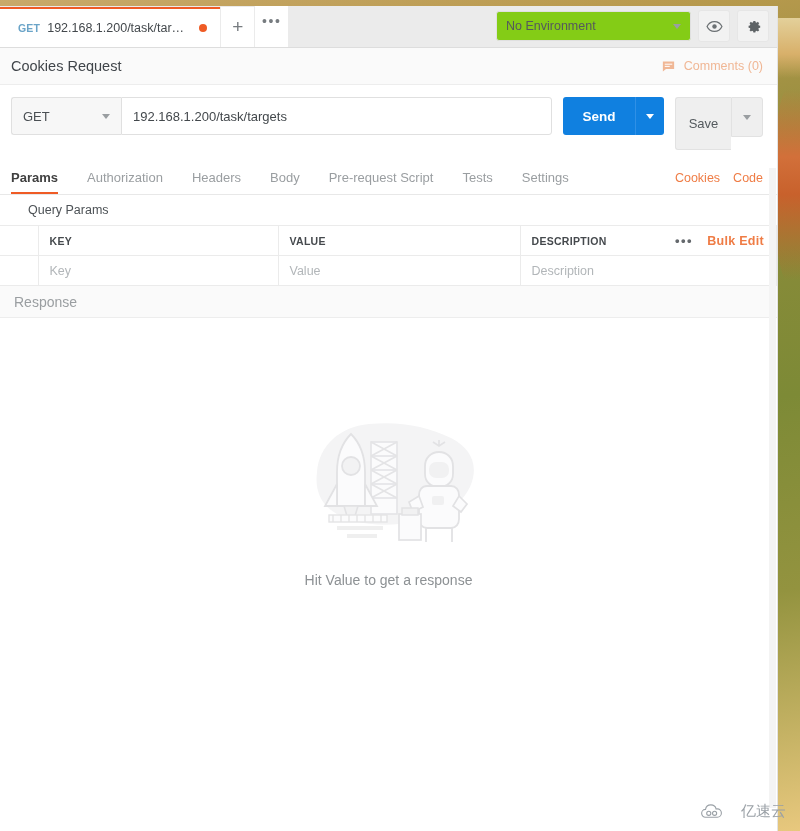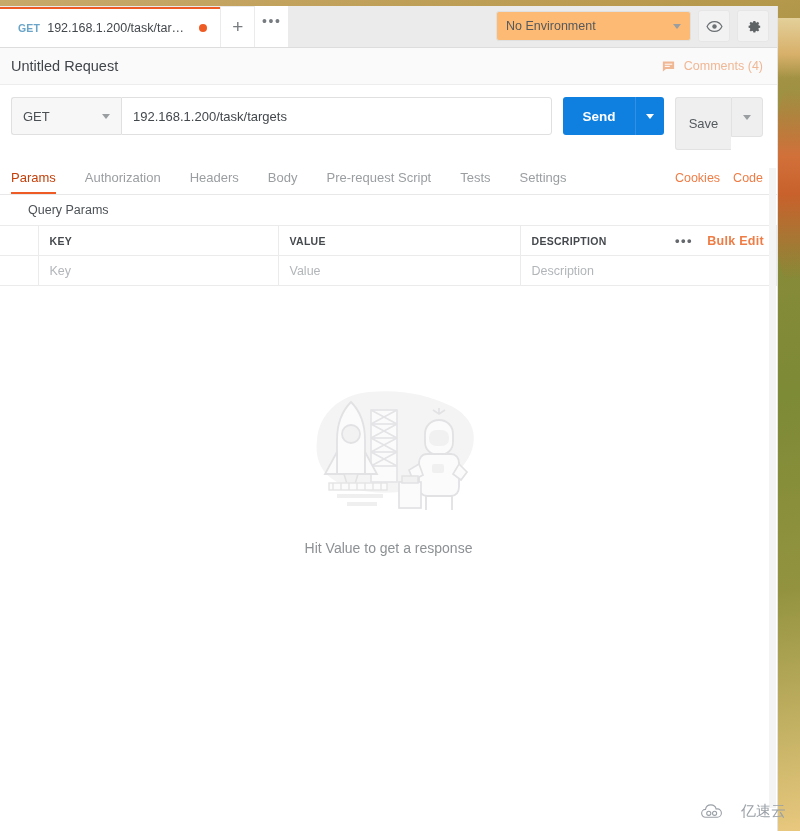--- a/index.html
+++ b/index.html
@@ -117,21 +117,21 @@
     position: absolute;
     right: 8px;
     top: 4px;
     display: flex;
     align-items: center;
     gap: 7px;
   }
   .env-select {
     width: 195px;
     height: 30px;
-    background: #fdba74;
+    background: #84cc16;
     border: 1px solid #e0e0e0;
     border-radius: 3px;
     display: flex;
     align-items: center;
     padding: 0 9px;
     box-sizing: border-box;
     color: #55595c;
     font-size: 12.5px;
     justify-content: space-between;
   }
@@ -282,22 +282,23 @@
     display: flex;
     align-items: center;
     color: #9a9ea1;
     font-size: 13px;
     margin-right: 29px;
     border-bottom: 2px solid transparent;
     box-sizing: border-box;
     white-space: nowrap;
   }
   .subtab.active {
-    color: #c2410c;
+    color: #404040;
     border-bottom-color: #ef5b25;
+    font-weight: bold;
   }
   .subtabs-right {
     margin-left: auto;
     display: flex;
     align-items: center;
     gap: 13px;
   }
   .linkish {
     color: #ef7c45;
     font-size: 12.5px;
@@ -447,28 +448,28 @@
       <div class="icon-btn">
         <svg width="17" height="17" viewBox="0 0 24 24">
           <path fill="#5e6366" d="M12 8.4a3.6 3.6 0 1 0 0 7.2 3.6 3.6 0 0 0 0-7.2zm0 5.6a2 2 0 1 1 0-4 2 2 0 0 1 0 4z"></path>
           <path fill="#5e6366" d="M21 13.4l-1.9-.3a7.3 7.3 0 0 0-.6-1.5l1.2-1.5-1.9-1.9-1.5 1.2a7.3 7.3 0 0 0-1.5-.6L14.5 7h-2.7l-.3 1.8c-.5.15-1 .35-1.5.6L8.5 8.2 6.6 10.1l1.2 1.5c-.25.5-.45 1-.6 1.5L5.4 13.4v2.7l1.8.3c.15.5.35 1 .6 1.5l-1.2 1.5 1.9 1.9 1.5-1.2c.5.25 1 .45 1.5.6l.3 1.8h2.7l.3-1.8c.5-.15 1-.35 1.5-.6l1.5 1.2 1.9-1.9-1.2-1.5c.25-.5.45-1 .6-1.5l1.9-.3z" transform="translate(-0.6 -3.2) scale(1.05)"></path>
         </svg>
       </div>
     </div>
   </div>
 
   <div class="title-bar">
-    <div class="req-title">Untitled Request</div>
+    <div class="req-title">Cookies Request</div>
     <div class="comments">
       <svg width="15" height="15" viewBox="0 0 24 24">
         <path fill="#f0b795" d="M3 4h18v12H8l-5 4z"></path>
         <rect x="6" y="7.5" width="12" height="1.6" fill="#ffffff"></rect>
         <rect x="6" y="11" width="8" height="1.6" fill="#ffffff"></rect>
       </svg>
-      <span>Comments (4)</span>
+      <span>Comments (0)</span>
     </div>
   </div>
 
   <div class="url-row">
     <div class="method-select">
       <span>GET</span>
       <span class="caret"></span>
     </div>
     <div class="url-input">
       <span>192.168.1.200/task/targets</span>
@@ -523,20 +524,21 @@
     <tbody>
       <tr>
         <td class="col-check"></td>
         <td class="col-key">Key</td>
         <td class="col-value">Value</td>
         <td>Description</td>
       </tr>
     </tbody>
   </table>
 
+  <div class="response-head">Response</div>
   <div class="response-body">
     <svg class="empty-art" viewBox="0 0 180 140">
       <path d="M18 62c2-26 22-45 52-48 30-3 58 2 82 14 16 8 26 22 22 40-5 22-26 38-58 44-34 6-66 2-84-12-12-9-16-23-14-38z" fill="#f4f4f5"></path>
       <g stroke="#e4e4e6" stroke-width="1.6" fill="#fbfbfc">
         <rect x="72" y="32" width="26" height="72"></rect>
         <line x1="72" y1="46" x2="98" y2="46"></line>
         <line x1="72" y1="60" x2="98" y2="60"></line>
         <line x1="72" y1="74" x2="98" y2="74"></line>
         <line x1="72" y1="88" x2="98" y2="88"></line>
         <line x1="72" y1="32" x2="98" y2="46"></line>

